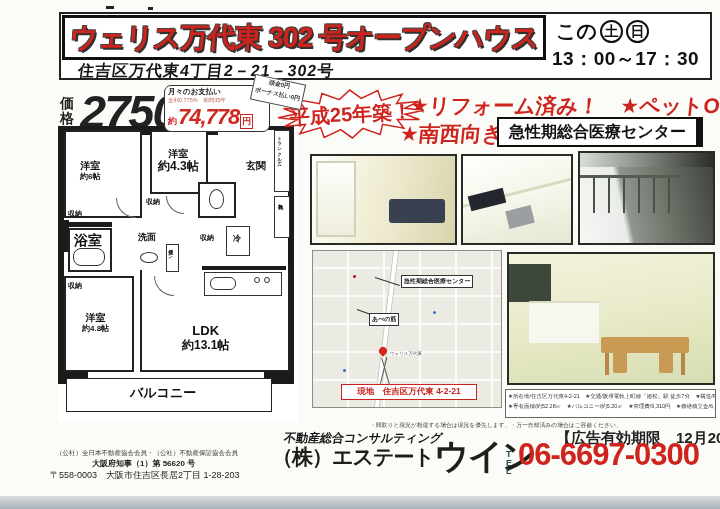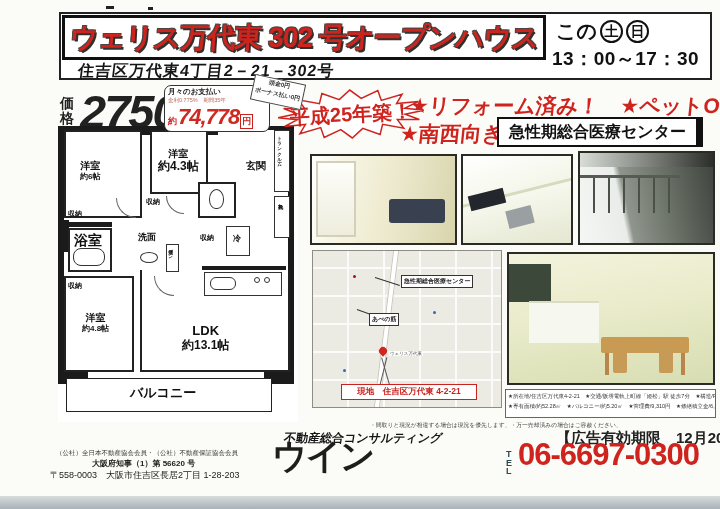--- a/index.html
+++ b/index.html
@@ -273,19 +273,20 @@
     <div>★専有面積/約52.28㎡　★バルコニー/約5.20㎡　★管理費/9,310円　★修繕積立金/6,480円　★総戸数/28戸　★駐車場/有り</div>
   </div>
 
   <div class="abs disclaimer">・間取りと現況が相違する場合は現況を優先します。・万一売却済みの場合はご容赦ください。</div>
   <div class="abs validity">【広告有効期限　12月20日】</div>
   <div class="abs memberships">（公社）全日本不動産協会会員・（公社）不動産保証協会会員</div>
   <div class="abs license">大阪府知事（1）第 56620 号</div>
   <div class="abs co-addr">〒558-0003　大阪市住吉区長居2丁目 1-28-203</div>
   <div class="abs tagline">不動産総合コンサルティング</div>
   <div class="abs co-row">
+    <span class="co-n1">（株）エステート</span>
     <span class="co-n2">ウイン</span>
   </div>
   <div class="abs tel-label">TEL</div>
   <div class="abs tel-num">06-6697-0300</div>
 
   <div class="abs scan-strip"></div>
 </div>
 
 </body></html>

